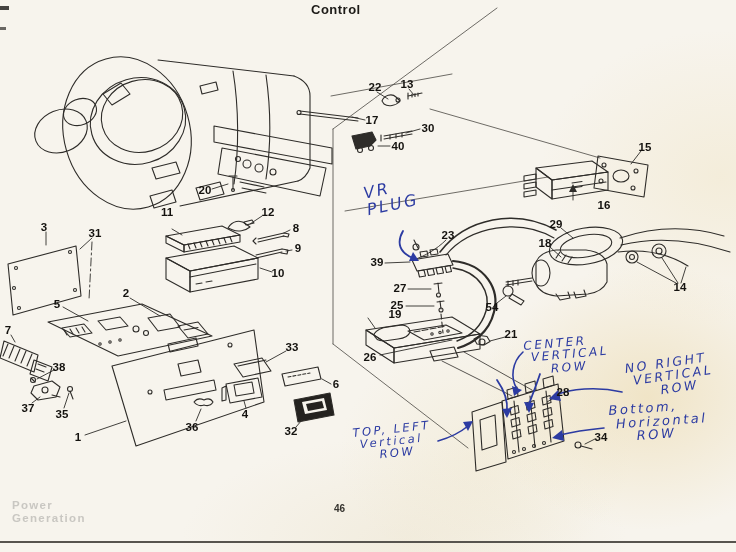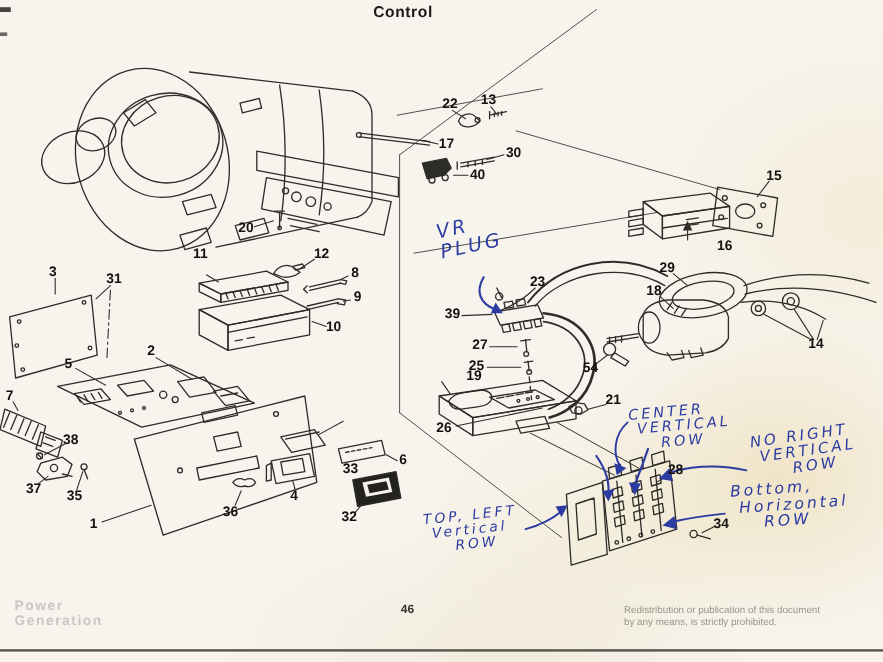--- a/index.html
+++ b/index.html
@@ -348,21 +348,21 @@
       <span class="callout" style="left: 448px; top: 235px;">23</span>
       <span class="callout" style="left: 377px; top: 262px;">39</span>
       <span class="callout" style="left: 397px; top: 305px;">25</span>
       <span class="callout" style="left: 370px; top: 357px;">26</span>
       <span class="callout" style="left: 400px; top: 288px;">27</span>
       <span class="callout" style="left: 563px; top: 392px;">28</span>
       <span class="callout" style="left: 556px; top: 224px;">29</span>
       <span class="callout" style="left: 428px; top: 128px;">30</span>
       <span class="callout" style="left: 95px; top: 233px;">31</span>
       <span class="callout" style="left: 291px; top: 431px;">32</span>
-      <span class="callout" style="left: 292px; top: 347px; margin-top: 44px;">33</span>
+      <span class="callout" style="left: 292px; top: 347px;">33</span>
       <span class="callout" style="left: 601px; top: 437px;">34</span>
       <span class="callout" style="left: 62px; top: 414px;">35</span>
       <span class="callout" style="left: 192px; top: 427px;">36</span>
       <span class="callout" style="left: 28px; top: 408px;">37</span>
       <span class="callout" style="left: 59px; top: 367px;">38</span>
       <span class="callout" style="left: 492px; top: 307px;">54</span>
       <span class="callout" style="left: 398px; top: 146px;">40</span>
     </div>
   <div id="annotation-layer">
       <div class="hand" style="left: 362px; top: 186px; font-size: 16px; transform: rotate(-12deg);">VR
@@ -377,16 +377,14 @@
  Horizontal
     ROW</div>
       <div class="hand" style="left: 352px; top: 428px; font-size: 11.5px; transform: rotate(-6deg);">TOP, LEFT
  Vertical
     ROW</div>
     </div>
 
   <div class="brand">Power
 Generation</div>
   <div class="pagenum">46</div>
-  <div class="copyright">Redistribution or publication of this document
-by any means, is strictly prohibited.</div>
   <div class="rule"></div>
 </div>
 
 </body></html>

